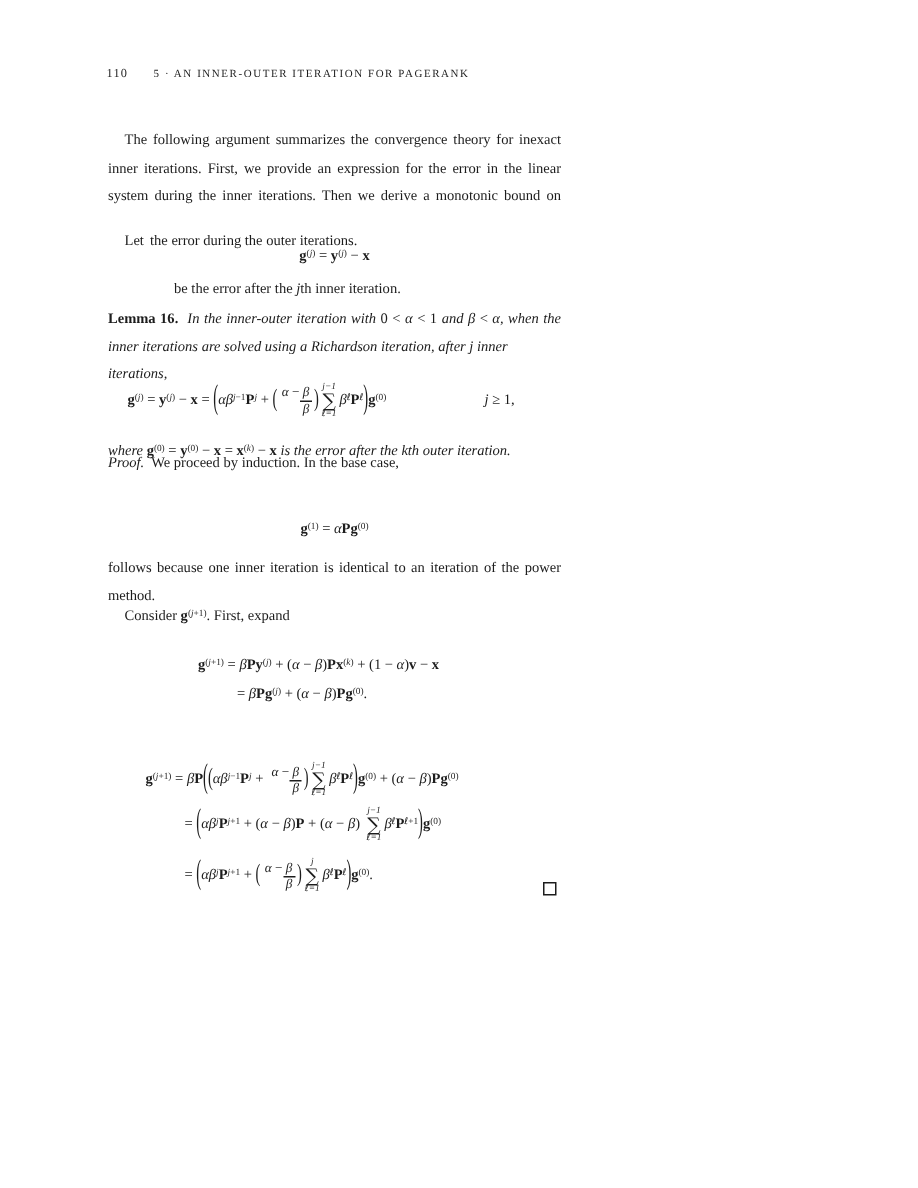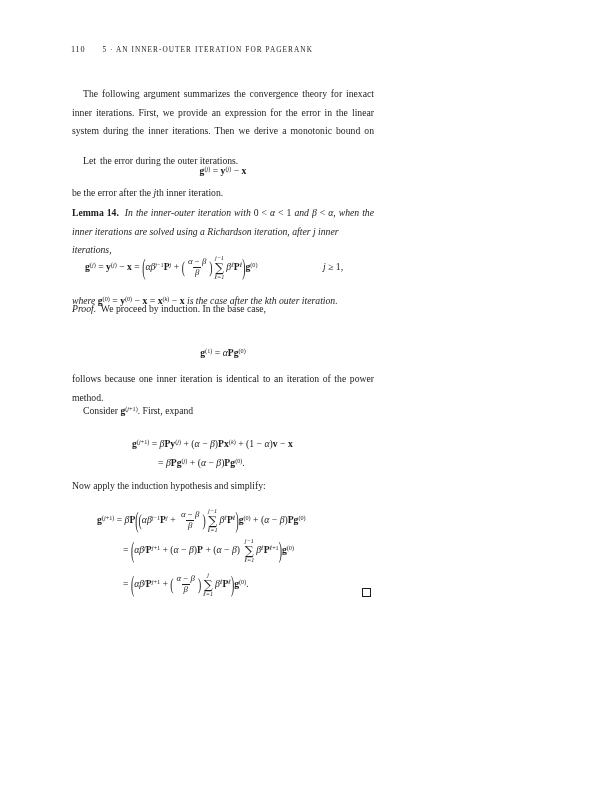--- a/index.html
+++ b/index.html
@@ -21,21 +21,21 @@
   .col-line{left:72px;width:302px;line-height:18.6px;}
   .jline{text-align:justify;text-align-last:justify;white-space:normal;}
   .indent{text-indent:11px;font-family:Liberation Serif, serif;}
   i{font-style:italic;}
   b{font-weight:bold;}
   sup{font-size:0.64em;vertical-align:0.42em;line-height:0;}
   
   .eq{left:72px;width:302px;}
   .center{text-align:center;}
   .ell{font-family:"DejaVu Serif","DejaVu Sans",serif;font-style:italic;}
-  .frac{display:inline-flex;flex-direction:column;align-items:center;vertical-align:middle;margin:0 1px;font-size:8.8px;line-height:1.12;}
+  .frac{display:inline-flex;flex-direction:column;align-items:flex-end;vertical-align:middle;margin:0 1px;font-size:8.8px;line-height:1.12;}
   .fn{padding:0 2px;}
   .fd{border-top:0.9px solid #1c1c1c;padding:0 2px;}
   .sum{display:inline-flex;flex-direction:column;align-items:center;vertical-align:middle;line-height:1;margin:0 2px;}
   .sum .st,.sum .sb{font-size:6.2px;font-style:italic;line-height:1.05;}
   .sum .sg{font-size:12.5px;line-height:0.95;font-family:"DejaVu Serif","DejaVu Sans",serif;font-style:normal;}
   .p2,.p3{display:inline-block;vertical-align:middle;font-weight:400;}
   .p2{transform:scaleY(1.7);}
   .p3{transform:scaleY(2.35);}
   .cond{position:absolute;left:251px;top:50%;transform:translateY(-50%);}
   .qed{left:362px;top:588px;width:7px;height:7px;border:1px solid #1c1c1c;}
@@ -51,52 +51,51 @@
 
   <div class="abs col-line jline indent" style="top:85px;">The following argument summarizes the convergence theory for inexact</div>
   <div class="abs col-line jline" style="top:103.5px;">inner iterations. First, we provide an expression for the error in the linear</div>
   <div class="abs col-line jline" style="top:122px;">system during the inner iterations. Then we derive a monotonic bound on</div>
   <div class="abs col-line" style="top:152px;margin-left:28px;">the error during the outer iterations.</div>
 
   <div class="abs col-line indent" style="top:152px;">Let</div>
 
   <div class="abs eq center" style="top:162px;line-height:18px;"><b>g</b><sup>(<i>j</i>)</sup> = <b>y</b><sup>(<i>j</i>)</sup> − <b>x</b></div>
 
-  <div class="abs col-line" style="top:184px;">be the error after the <i>j</i>th inner iteration.</div>
+  <div class="abs col-line" style="top:184px;margin-left:44px;">be the error after the <i>j</i>th inner iteration.</div>
 
-  <div class="abs col-line jline" style="top:204px;"><b>Lemma 14.</b>&nbsp; <i>In the inner-outer iteration with</i> 0 &lt; <i>α</i> &lt; 1 <i>and β</i> &lt; <i>α, when the</i></div>
+  <div class="abs col-line jline" style="top:204px;"><b>Lemma 16.</b>&nbsp; <i>In the inner-outer iteration with</i> 0 &lt; <i>α</i> &lt; 1 <i>and β</i> &lt; <i>α, when the</i></div>
   <div class="abs col-line" style="top:222.5px;"><i>inner iterations are solved using a Richardson iteration, after j inner iterations,</i></div>
 
   <div class="abs eq" style="top:250px;line-height:34px;padding-left:13px;width:289px;">
     <span><b>g</b><sup>(<i>j</i>)</sup> = <b>y</b><sup>(<i>j</i>)</sup> − <b>x</b> = <span class="p3">(</span><i>αβ</i><sup><i>j</i>−1</sup><b>P</b><sup><i>j</i></sup> + <span class="p2">(</span><span class="frac">
           <span class="fn"><i>α</i> − <i>β</i></span>
           <span class="fd"><i>β</i></span>
         </span><span class="p2">)</span><span class="sum">
           <span class="st"><i>j</i>−1</span>
           <span class="sg">∑</span>
           <span class="sb"><span class="ell">ℓ</span>=1</span>
         </span><i>β</i><sup><span class="ell">ℓ</span></sup><b>P</b><sup><span class="ell">ℓ</span></sup><span class="p3">)</span><b>g</b><sup>(0)</sup></span>
     <span class="cond"><i>j</i> ≥ 1,</span>
   </div>
 
-  <div class="abs col-line" style="top:292px;"><i>where</i> <b>g</b><sup>(0)</sup> = <b>y</b><sup>(0)</sup> − <b>x</b> = <b>x</b><sup>(<i>k</i>)</sup> − <b>x</b> <i>is the case after the kth outer iteration.</i></div>
+  <div class="abs col-line" style="top:292px;"><i>where</i> <b>g</b><sup>(0)</sup> = <b>y</b><sup>(0)</sup> − <b>x</b> = <b>x</b><sup>(<i>k</i>)</sup> − <b>x</b> <i>is the error after the kth outer iteration.</i></div>
 
   <div class="abs col-line" style="top:300px;"><i>Proof.</i>&nbsp; We proceed by induction. In the base case,</div>
 
   <div class="abs eq center" style="top:344px;line-height:18px;"><b>g</b><sup>(1)</sup> = <i>α</i><b>Pg</b><sup>(0)</sup></div>
 
   <div class="abs col-line jline" style="top:370px;">follows because one inner iteration is identical to an iteration of the power</div>
   <div class="abs col-line" style="top:388.5px;">method.</div>
 
   <div class="abs col-line indent" style="top:402px;">Consider <b>g</b><sup>(<i>j</i>+1)</sup>. First, expand</div>
 
   <div class="abs eq" style="top:434px;line-height:19px;padding-left:60px;"><b>g</b><sup>(<i>j</i>+1)</sup> = <i>β</i><b>Py</b><sup>(<i>j</i>)</sup> + (<i>α</i> − <i>β</i>)<b>Px</b><sup>(<i>k</i>)</sup> + (1 − <i>α</i>)<b>v</b> − <b>x</b></div>
   <div class="abs eq" style="top:453px;line-height:19px;padding-left:86px;">= <i>β</i><b>Pg</b><sup>(<i>j</i>)</sup> + (<i>α</i> − <i>β</i>)<b>Pg</b><sup>(0)</sup>.</div>
 
-  <div class="abs col-line" style="top:477px;">Now apply the induction hypothesis and simplify:</div>
 
   <div class="abs eq" style="top:504px;line-height:32px;padding-left:25px;"><b>g</b><sup>(<i>j</i>+1)</sup> = <i>β</i><b>P</b><span class="p3">(</span><span class="p2">(</span><i>αβ</i><sup><i>j</i>−1</sup><b>P</b><sup><i>j</i></sup> + <span class="frac">
         <span class="fn"><i>α</i> − <i>β</i></span>
         <span class="fd"><i>β</i></span>
       </span><span class="p2">)</span><span class="sum">
         <span class="st"><i>j</i>−1</span>
         <span class="sg">∑</span>
         <span class="sb"><span class="ell">ℓ</span>=1</span>
       </span><i>β</i><sup><span class="ell">ℓ</span></sup><b>P</b><sup><span class="ell">ℓ</span></sup><span class="p3">)</span><b>g</b><sup>(0)</sup> + (<i>α</i> − <i>β</i>)<b>Pg</b><sup>(0)</sup></div>
   <div class="abs eq" style="top:536px;line-height:28px;padding-left:51px;">= <span class="p3">(</span><i>αβ</i><sup><i>j</i></sup><b>P</b><sup><i>j</i>+1</sup> + (<i>α</i> − <i>β</i>)<b>P</b> + (<i>α</i> − <i>β</i>) <span class="sum">

